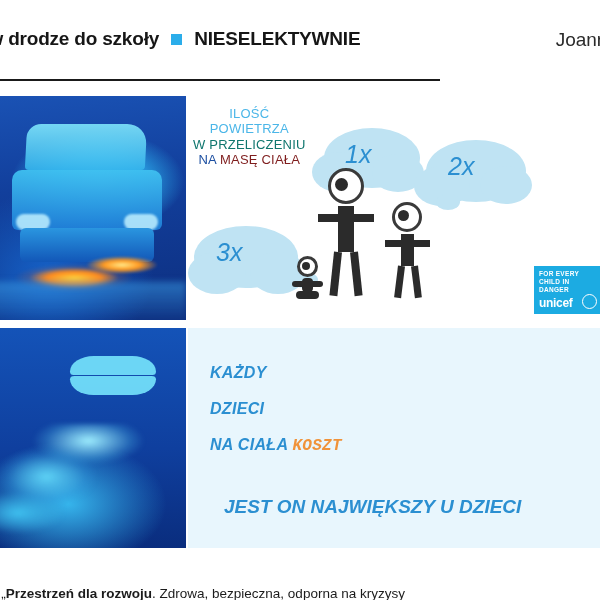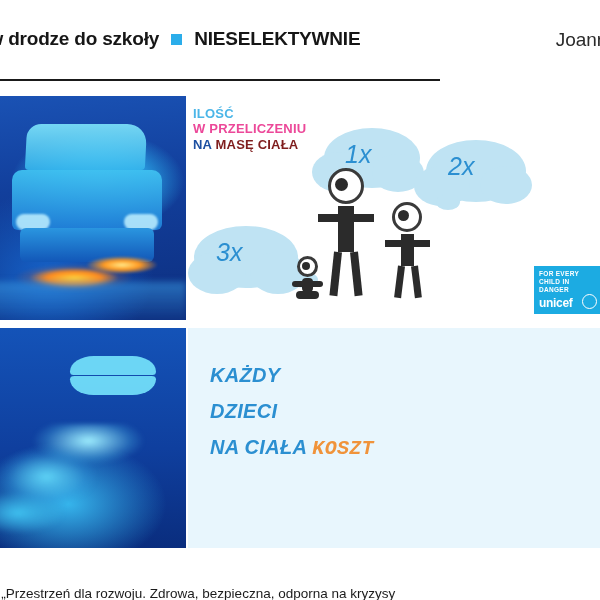--- a/index.html
+++ b/index.html
@@ -199,25 +199,26 @@
     height: 224px;
     background: #ffffff;
     overflow: hidden;
   }
   .info-caption {
     position: absolute;
     left: 5px;
     top: 10px;
     line-height: 1.18;
     font-size: 13px;
-    font-weight: bold;
+    font-weight: normal;
     letter-spacing: .2px;
+    text-align: center;
   }
   .info-caption .l1, .info-caption .l2 { color: #4bb6e8; display: block; }
-  .info-caption .l3 { color: #ec4899; display: block; }
+  .info-caption .l3 { color: #0f766e; display: block; }
   .info-caption .l4 { display: block; }
   .info-caption .l4 .na { color: #1c4fa1; }
   .info-caption .l4 .mass { color: #7f1d1d; }
 
   .cloud {
     position: absolute;
     background: #bfe3f3;
     border-radius: 50%;
   }
   .cloud-label {
@@ -284,21 +285,21 @@
     position: absolute;
     left: 188px;
     top: 232px;
     width: 422px;
     height: 220px;
     background: #e8f6fd;
     overflow: hidden;
   }
   .tp-line {
     position: absolute;
-    font-size: 20px;
+    font-size: 16px;
     font-weight: bold;
     font-style: italic;
     color: #2b8fd1;
     letter-spacing: .3px;
   }
   .tp-line.l1 { left: 22px; top: 36px; }
   .tp-line.l2 { left: 22px; top: 72px; }
   .tp-line.l3 { left: 22px; top: 108px; }
   .tp-line.l3 .cost { color: #f0933a; font-family: Liberation Mono, monospace; }
   .tp-sub {
@@ -320,21 +321,21 @@
     width: 600px;
     font-size: 13.5px;
     color: #1b1b1b;
   }
   .footer-text {
     position: absolute;
     left: -22px;
     top: 0;
     white-space: nowrap;
   }
-  .footer-text b { font-weight: normal; }
+  .footer-text b { font-weight: bold; }
 </style>
 </head>
 <body>
 
 <div class="header">
   <div class="header-title">
     <span>n w drodze do szkoły</span>
     <span class="sq"></span>
     <span class="hl">NIESELEKTYWNIE</span>
   </div>
@@ -362,20 +363,21 @@
       <div class="lip-top"></div>
       <div class="lip-bot"></div>
     </div>
     <div class="plume"></div>
   </div>
 
   <div class="info-panel">
 
     <div class="info-caption">
       <span class="l1">ILOŚĆ</span>
+      <span class="l2">POWIETRZA</span>
       <span class="l3">W PRZELICZENIU</span>
       <span class="l4">
         <span class="na">NA</span>
         <span class="mass">MASĘ CIAŁA</span>
       </span>
     </div>
 
     <div class="cloud" style="left:136px; top:32px; width:96px; height:60px;"></div>
     <div class="cloud" style="left:124px; top:56px; width:54px; height:40px;"></div>
     <div class="cloud" style="left:184px; top:58px; width:52px; height:38px;"></div>
@@ -429,20 +431,21 @@
     </div>
   </div>
 
   <div class="text-panel">
     <div class="tp-line l1">KAŻDY</div>
     <div class="tp-line l2">DZIECI</div>
     <div class="tp-line l3">
       <span>NA CIAŁA</span>
       <span class="cost">KOSZT</span>
     </div>
+    <div class="tp-sub">JEST ON NAJWIĘKSZY U DZIECI</div>
 
   </div>
 </div>
 
 <div class="footer">
   <div class="footer-text">
     <span>rna „</span><b>Przestrzeń dla rozwoju</b><span>. Zdrowa, bezpieczna, odporna na kryzysy</span>
   </div>
 </div>
 

